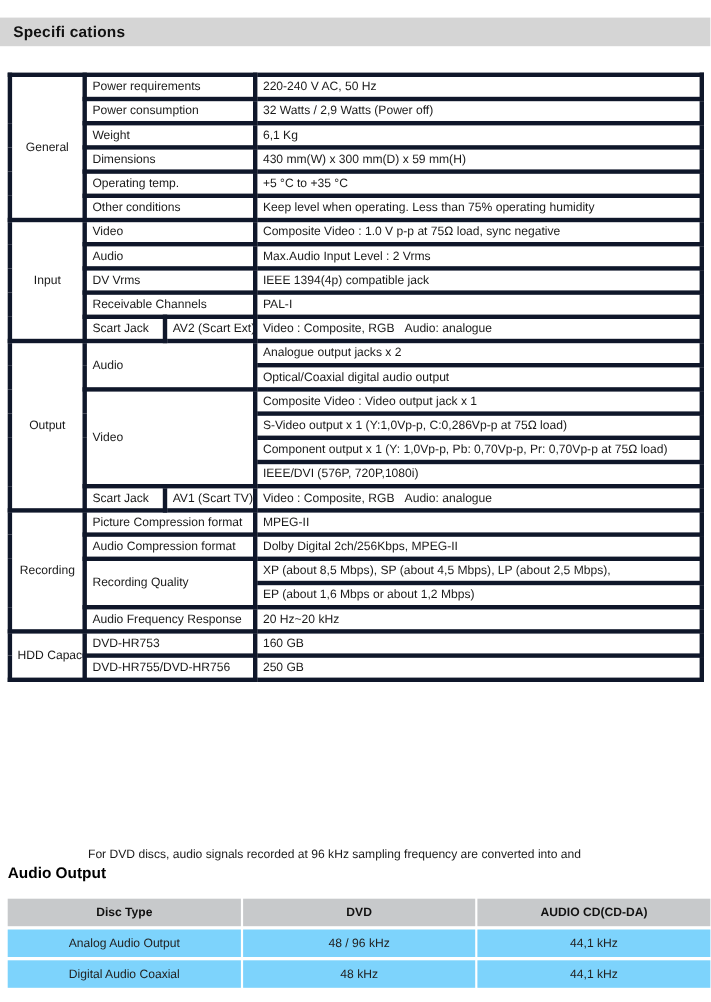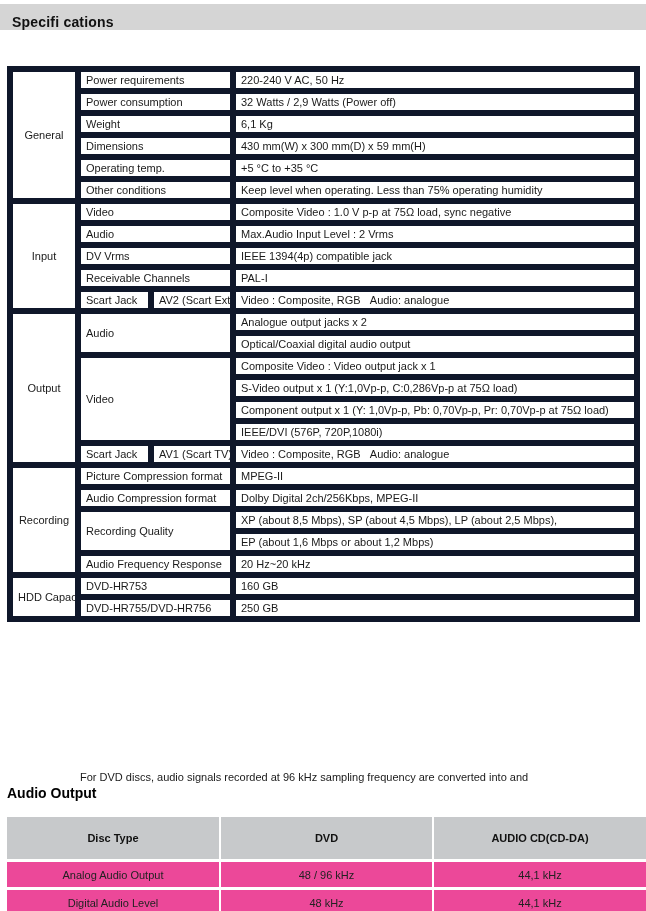--- a/index.html
+++ b/index.html
@@ -2,53 +2,53 @@
 <html><head>
 <meta charset="utf-8">
 <style>
   * { margin:0; padding:0; box-sizing:border-box; }
   html,body { background:#ffffff; }
   body {
     width:646px; height:911px; position:relative; overflow:hidden;
     font-family:"Liberation Sans", sans-serif; color:#1a1a1a;
   }
   .title-bar {
-    position:absolute; top:4px; left:0; width:646px; height:26px;
-    background:#d5d5d5; display:flex; align-items:flex-end; padding-left:12px;
+    position:absolute; top:16px; left:0; width:646px; height:26px;
+    background:#d5d5d5; display:flex; align-items:center; padding-left:12px;
   }
   .title-bar .title-text { font-size:14px; font-weight:bold; color:#111; letter-spacing:0.2px; }
 
   table.spec-table {
     position:absolute; top:66px; left:7px; width:633px;
     border-collapse:collapse; table-layout:fixed;
   }
   table.spec-table td {
-    border:6px solid #0f172a; font-size:11px; height:22px;
+    border:4px solid #0f172a; font-size:11px; height:22px;
     padding:1px 5px; vertical-align:middle; line-height:13px;
     overflow:hidden; white-space:nowrap;
   }
   td.cat { text-align:center; white-space:normal; line-height:14px;margin-left:40px; }
   td.val { padding-left:7px; }
 
   .audio-note { position:absolute; left:7px; top:768px; width:632px; }
   .audio-note .note-label {
     position:absolute; left:0; top:17px; font-size:14px; font-weight:bold; color:#000;
   }
   .audio-note .note-lines { position:absolute; left:73px; top:2px; font-size:11px; line-height:15px; }
 
   table.audio-table {
     position:absolute; top:814px; left:5px; width:637px;
     border-collapse:separate; border-spacing:2px 3px; table-layout:fixed;
   }
   table.audio-table th {
-    background:#c7c9cb; font-size:11px; font-weight:bold; height:42px;
+    background:#c7c9cb; font-size:11px; font-weight:bold; height:25px;
     text-align:center; vertical-align:middle; color:#111;
   }
   table.audio-table td {
-    background:#ec4899; font-size:11px; height:25px;
+    background:#7dd3fc; font-size:11px; height:25px;
     text-align:center; vertical-align:middle; color:#222;
   }
 </style>
 </head>
 <body>
 
 <div class="title-bar">
   <span class="title-text">Specifi cations</span>
 </div>
 
@@ -188,18 +188,18 @@
       <th>Disc Type</th>
       <th>DVD</th>
       <th>AUDIO CD(CD-DA)</th>
     </tr>
     <tr>
       <td>Analog Audio Output</td>
       <td>48 / 96 kHz</td>
       <td>44,1 kHz</td>
     </tr>
     <tr>
-      <td>Digital Audio Level</td>
+      <td>Digital Audio Coaxial</td>
       <td>48 kHz</td>
       <td>44,1 kHz</td>
     </tr>
   </tbody>
 </table>
 
 </body></html>

